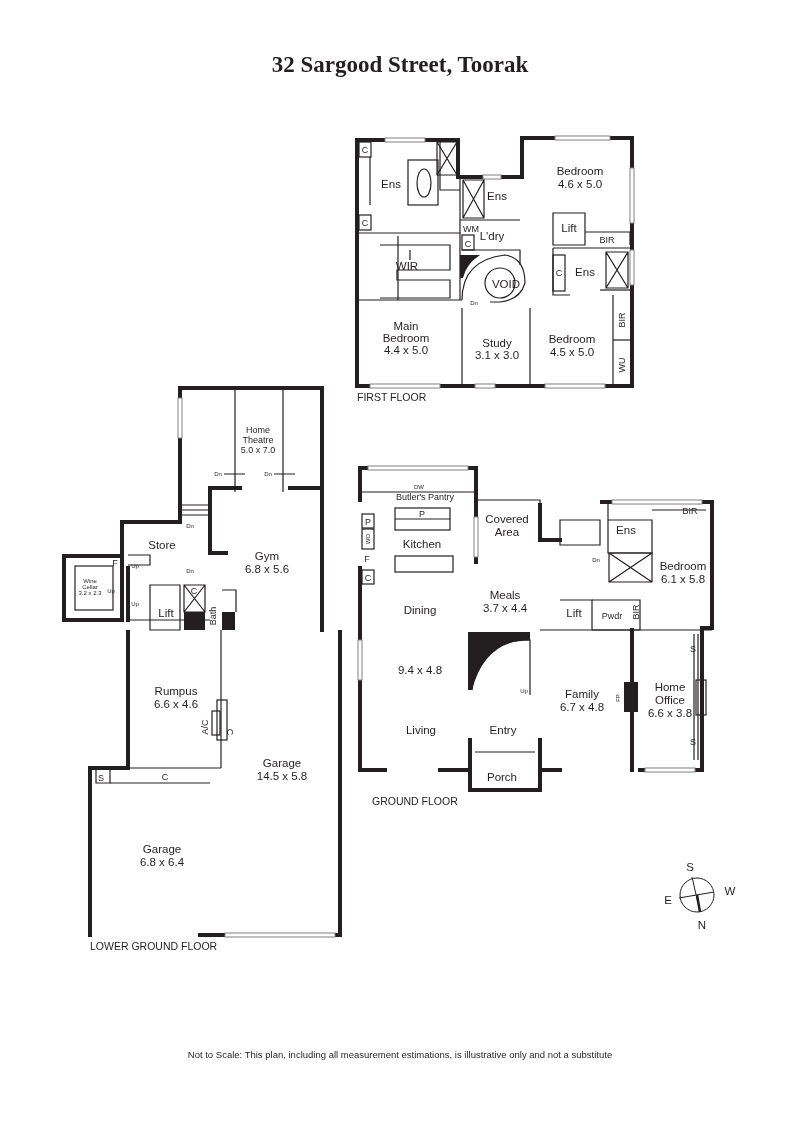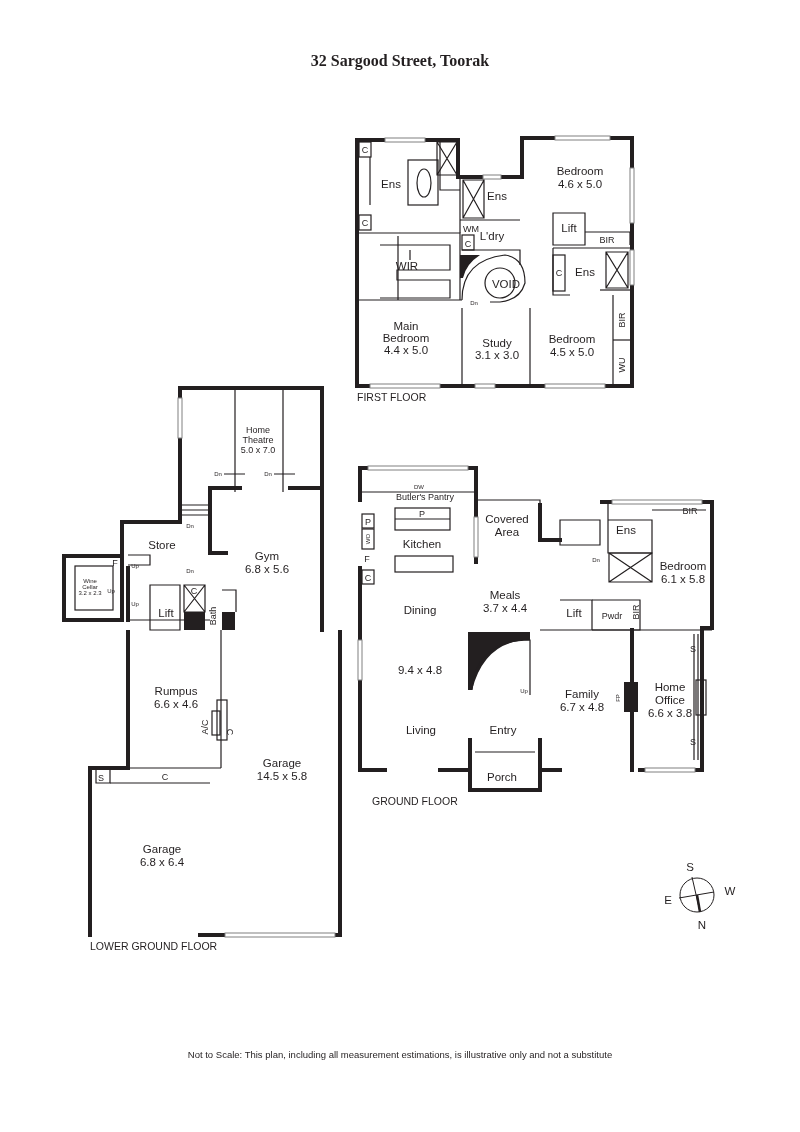--- a/index.html
+++ b/index.html
@@ -1,17 +1,17 @@
 <!DOCTYPE html>
 <html><head>
 <meta charset="utf-8">
 <style>
   html, body { margin:0; padding:0; background:#ffffff; }
   body { width:800px; height:1132px; position:relative; overflow:hidden; font-family:"Liberation Sans", sans-serif; color:#231f20; }
-  .title { position:absolute; left:0; top:52px; width:800px; text-align:center; font-family:"Liberation Serif", serif; font-weight:bold; font-size:16px; color:#231f20; }
+  .title { position:absolute; left:0; top:52px; width:800px; text-align:center; font-family:"Liberation Serif", serif; font-weight:bold; font-size:23px; color:#231f20; }
   .disclaimer { position:absolute; left:0; top:1049px; width:800px; text-align:center; font-size:9.5px; line-height:11px; color:#231f20; }
   svg { position:absolute; left:0; top:0; }
   .wall { fill:none; stroke:#231f20; stroke-width:4; stroke-linecap:square; }
   .thin { fill:none; stroke:#231f20; stroke-width:1.2; }
   .win { fill:#ffffff; stroke:#808080; stroke-width:1; }
   .lbl { font-family:"Liberation Sans", sans-serif; font-size:11.5px; fill:#231f20; text-anchor:middle; }
   .sm { font-size:9px; }
   .xs { font-size:6px; }
   .floor { font-family:"Liberation Sans", sans-serif; font-size:10.5px; fill:#231f20; }
   .solid { fill:#231f20; }

